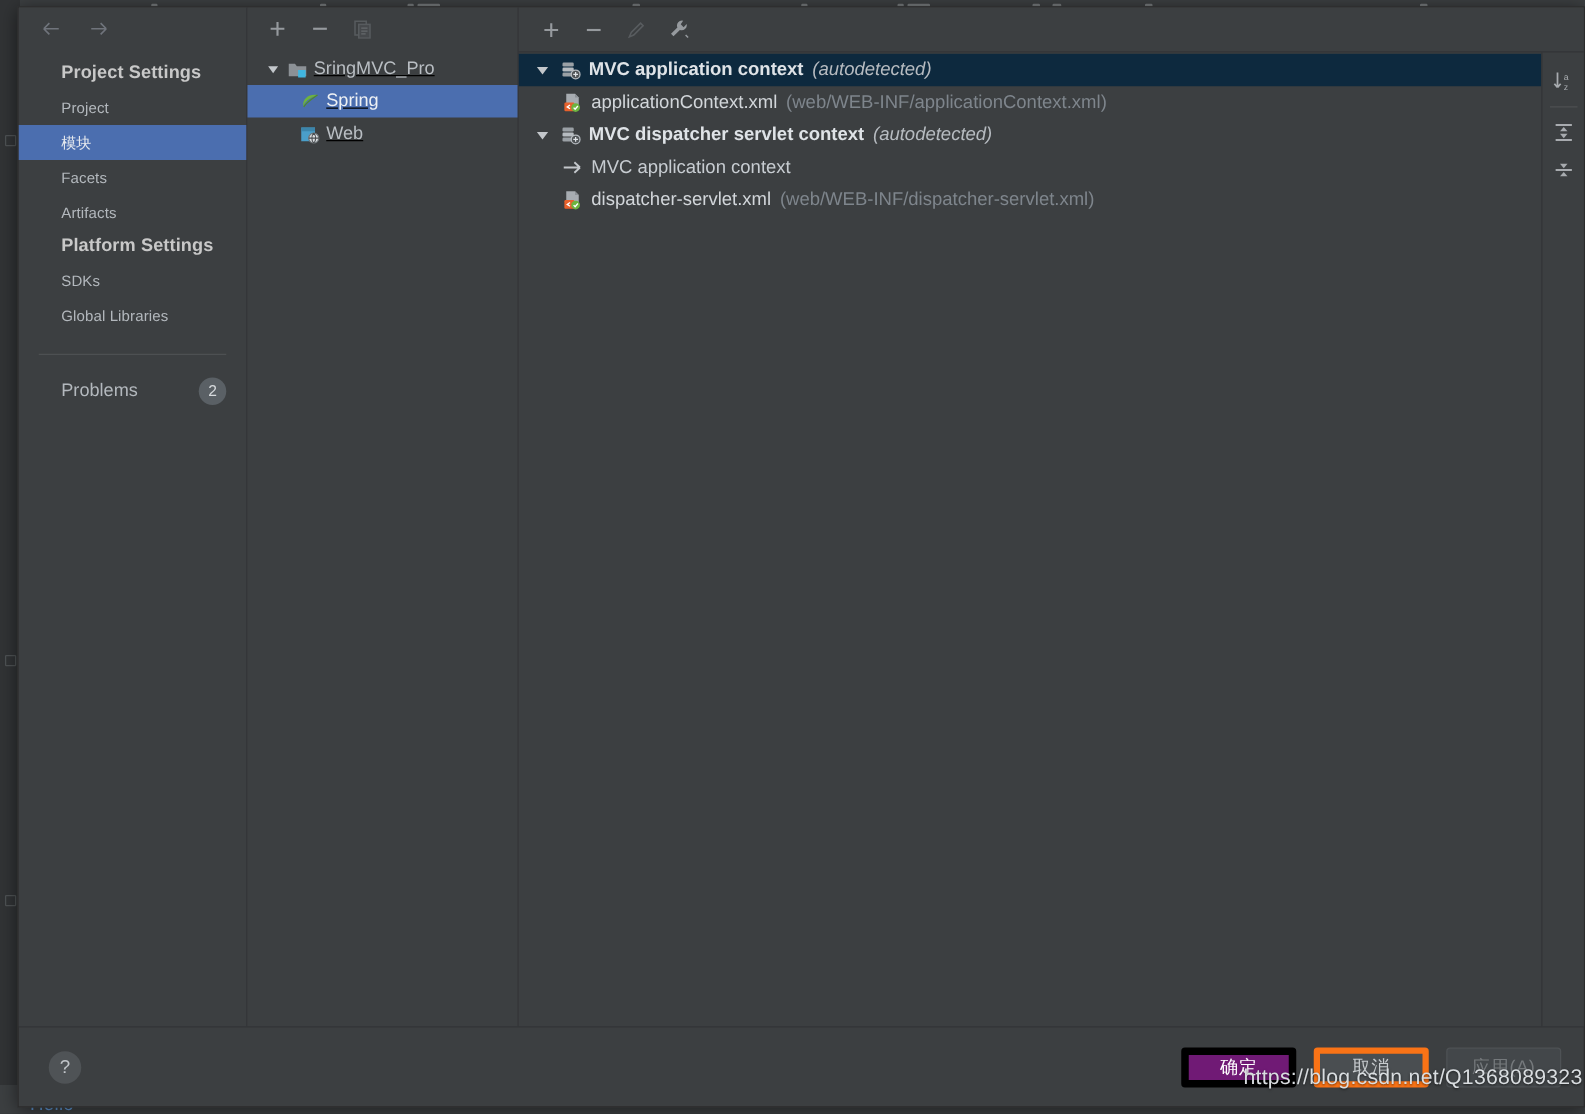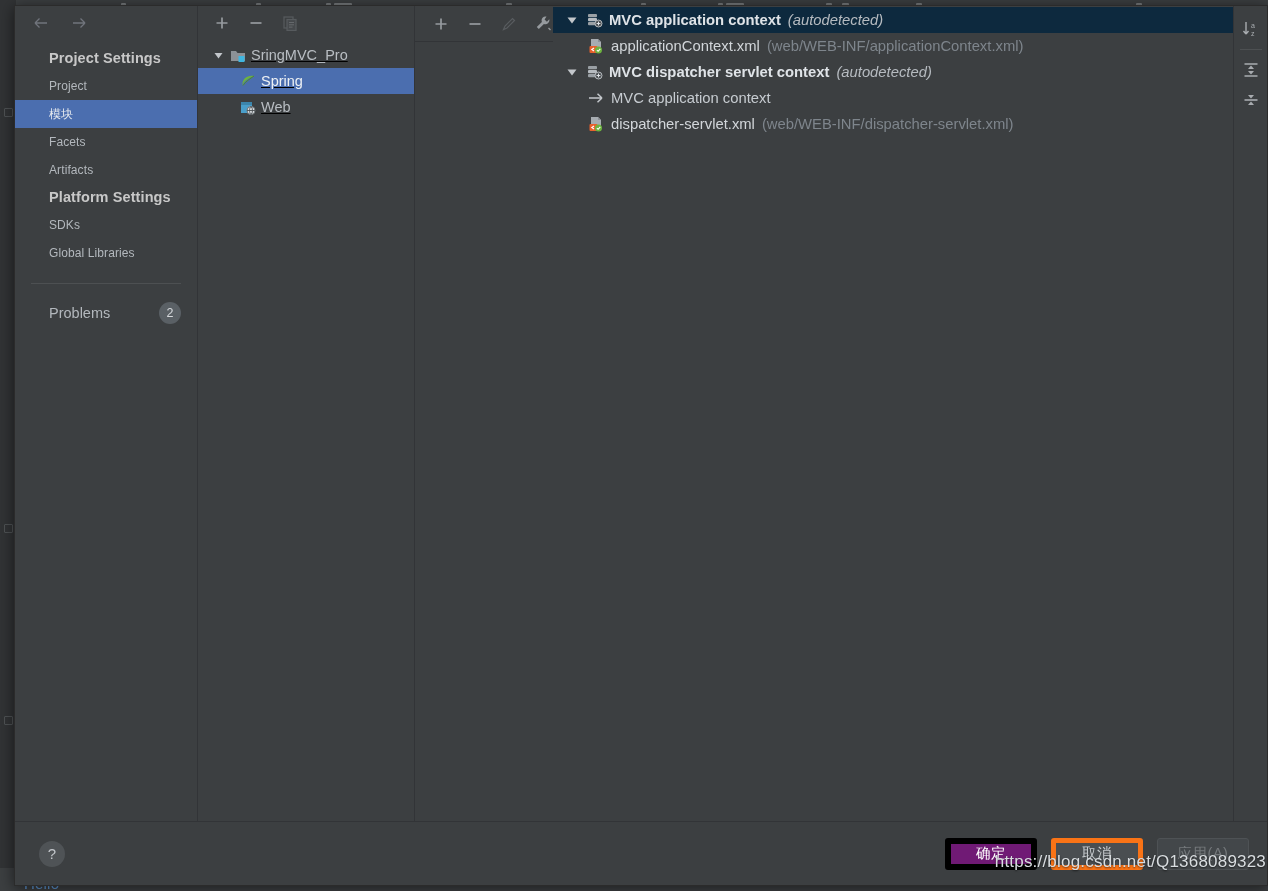--- a/index.html
+++ b/index.html
@@ -133,21 +133,21 @@
     height: 26px; display: flex; align-items: center;
     font-size: 14.5px; color: #b9bec3; cursor: pointer;
   }
   .mod-row.selected { background: #4b6eaf; color: #eef1f4; }
   .mod-row .twisty { width: 20px; display: flex; align-items: center; justify-content: center; }
   .mod-row .micon { width: 20px; display: flex; align-items: center; justify-content: center; margin-right: 3px; }
   .mod-row.lvl1 { padding-left: 10px; }
   .mod-row.lvl2 { padding-left: 40px; }
 
   
-  #facet-pane { flex: 1 1 auto; display: flex; flex-direction: row; background: #3c3f41; min-width: 0; }
+  #facet-pane { flex: 1 1 auto; display: flex; flex-direction: column; background: #3c3f41; min-width: 0; }
   #facet-toolbar {
     height: 36px; display: flex; align-items: center; gap: 14px; padding-left: 16px;
     border-bottom: 1px solid #323437;
   }
   #facet-main { flex: 1 1 auto; display: flex; min-height: 0; }
   #facet-tree { flex: 1 1 auto; min-width: 0; padding-top: 1px; }
   .f-row {
     height: 26px; display: flex; align-items: center;
     font-size: 14.8px; color: #c7ccd1; white-space: nowrap; cursor: pointer;
   }

